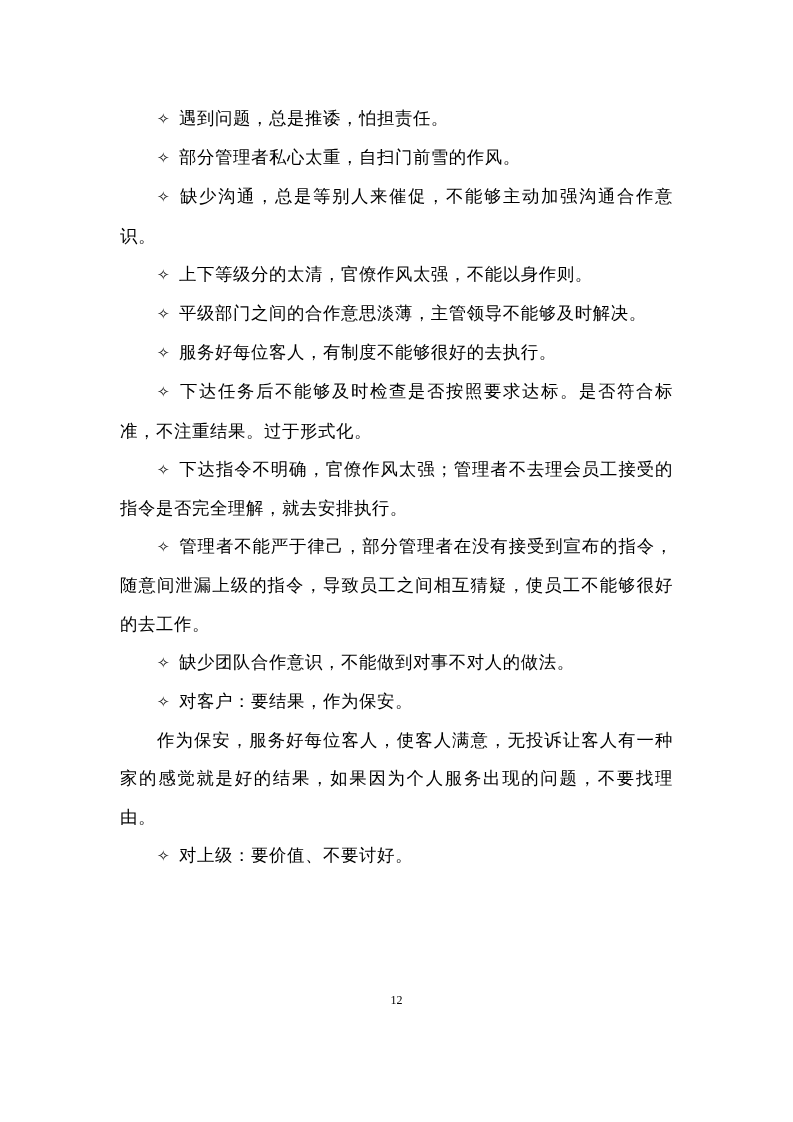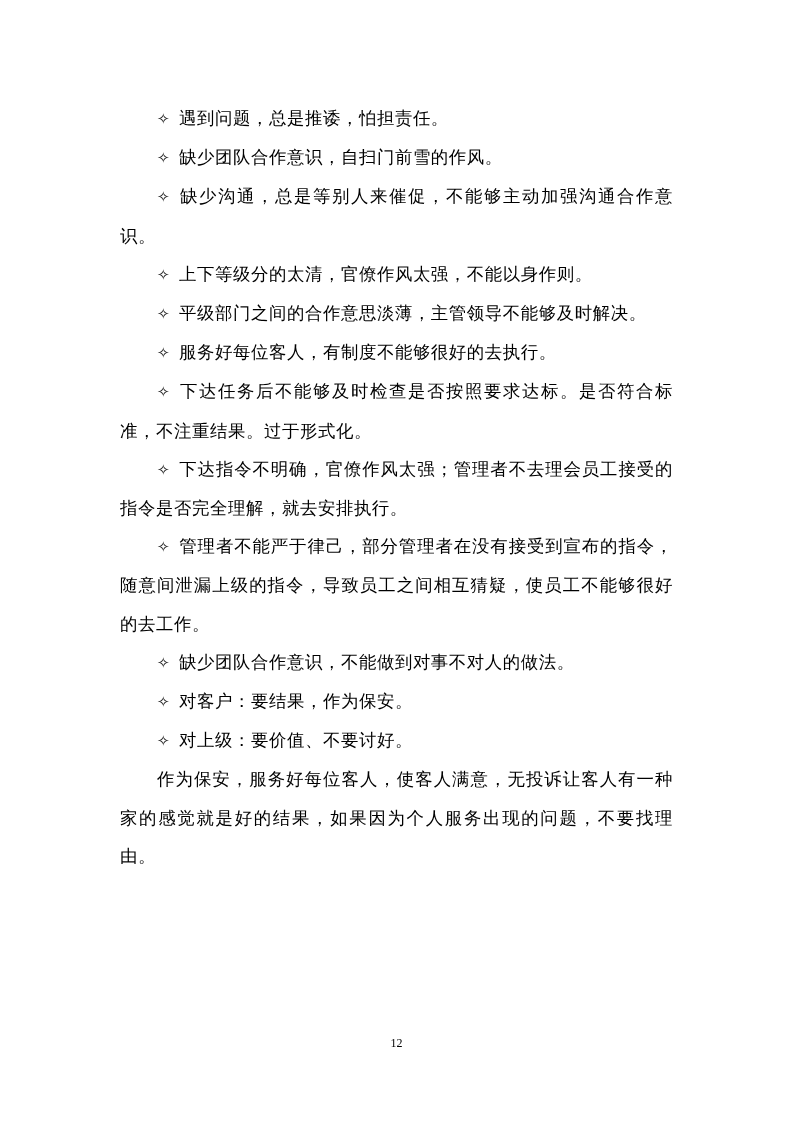--- a/index.html
+++ b/index.html
@@ -43,35 +43,35 @@
       display: inline-block;
       width: 22px;
       text-indent: 0;
       font-size: 15px;
       color: #222;
     }
     .page-number {
       position: absolute;
       left: 0;
       width: 793px;
-      top: 1036px;
+      top: 993px;
       text-align: center;
       font-size: 12px;
       font-family: "Liberation Serif", "DejaVu Serif", serif;
     }
   </style>
 </head>
 <body>
 
 <div class="page">
   <div class="content">
 
     <p class="para"><span class="bullet">✧</span><span>遇到问题，总是推诿，怕担责任。</span></p>
 
-    <p class="para"><span class="bullet">✧</span><span>缺少团队合作意识，自扫门前雪的作风。</span></p>
+    <p class="para"><span class="bullet">✧</span><span>部分管理者私心太重，自扫门前雪的作风。</span></p>
 
     <p class="para"><span class="bullet">✧</span><span>缺少沟通，总是等别人来催促，不能够主动加强沟通合作意识。</span></p>
 
     <p class="para"><span class="bullet">✧</span><span>上下等级分的太清，官僚作风太强，不能以身作则。</span></p>
 
     <p class="para"><span class="bullet">✧</span><span>平级部门之间的合作意思淡薄，主管领导不能够及时解决。</span></p>
 
     <p class="para"><span class="bullet">✧</span><span>服务好每位客人，有制度不能够很好的去执行。</span></p>
 
     <p class="para"><span class="bullet">✧</span><span>下达任务后不能够及时检查是否按照要求达标。是否符合标准，不注重结果。过于形式化。</span></p>
@@ -79,20 +79,20 @@
     <p class="para"><span class="bullet">✧</span><span>下达指令不明确，官僚作风太强；管理者不去理会员工接受的指令是否完全理解，就去安排执行。</span></p>
 
     <p class="para"><span class="bullet">✧</span><span>管理者不能严于律己，部分管理者在没有接受到宣布的指令，随意间泄漏上级的指令，导致员工之间相互猜疑，使员工不能够很好的去工作。</span></p>
 
     <p class="para"><span class="bullet">✧</span><span>缺少团队合作意识，不能做到对事不对人的做法。</span></p>
 
 
 
     <p class="para"><span class="bullet">✧</span><span>对客户：要结果，作为保安。</span></p>
 
+    <p class="para">作为保安，服务好每位客人，使客人满意，无投诉让客人有一种家的感觉就是好的结果，如果因为个人服务出现的问题，不要找理由。</p>
+
     <p class="para"><span class="bullet">✧</span><span>对上级：要价值、不要讨好。</span></p>
-
-    <p class="para">作为保安，服务好每位客人，使客人满意，无投诉让客人有一种家的感觉就是好的结果，如果因为个人服务出现的问题，不要找理由。</p>
 
   </div>
 
   <div class="page-number">12</div>
 </div>
 
 </body></html>

